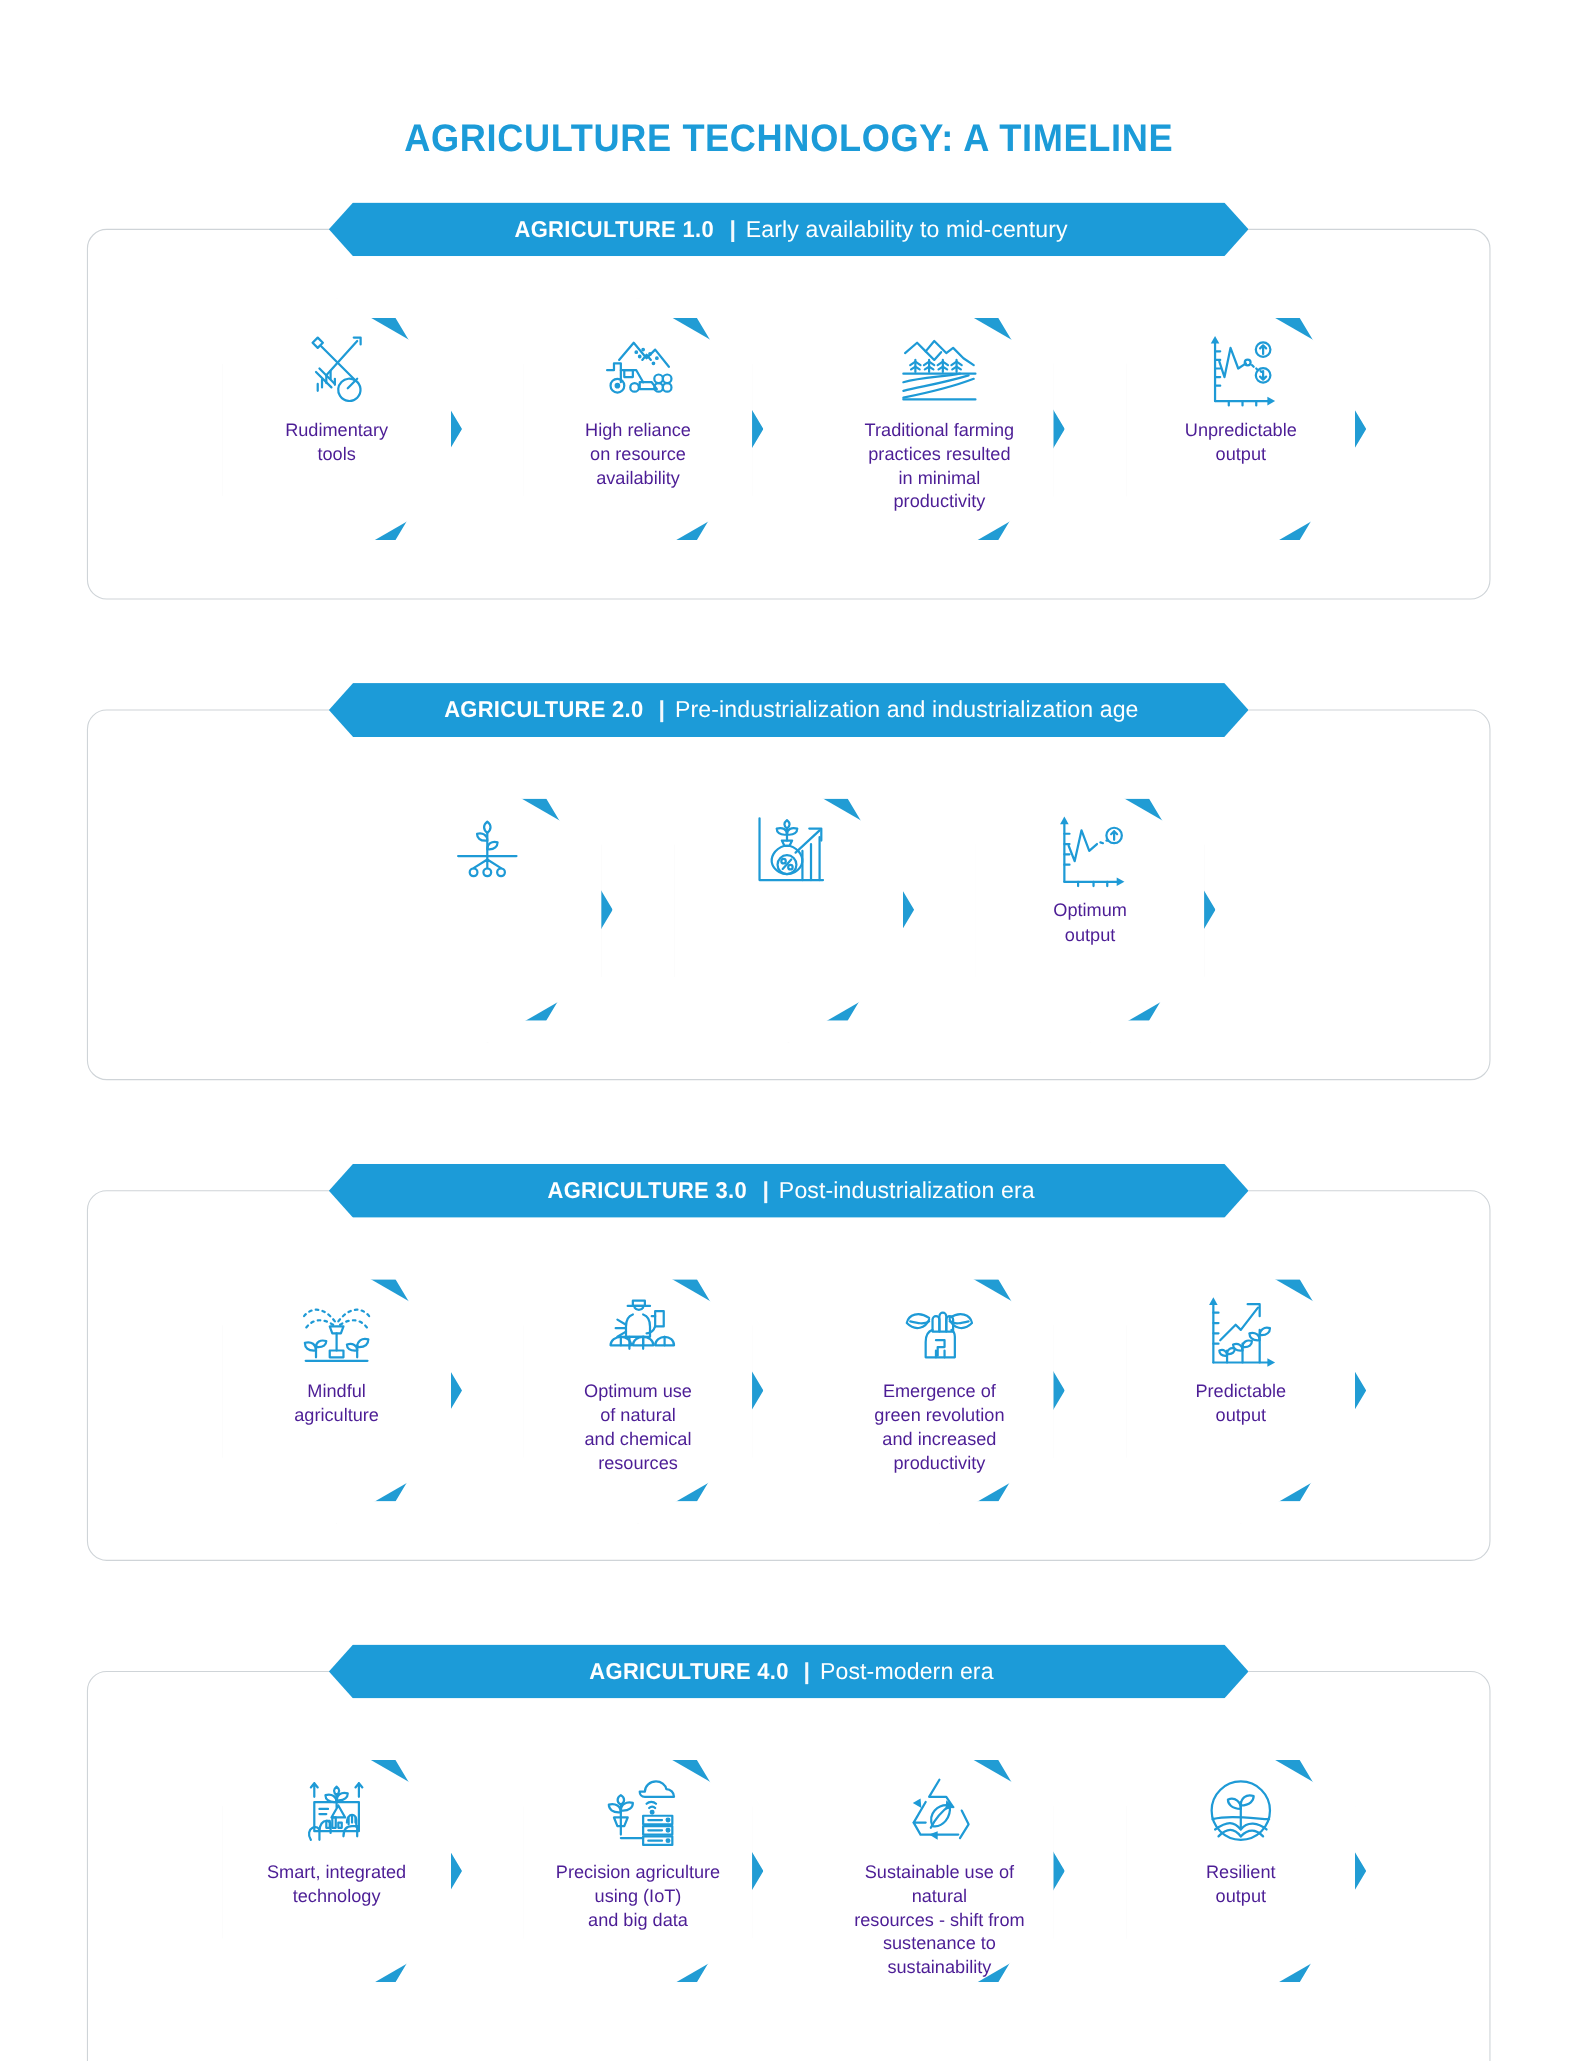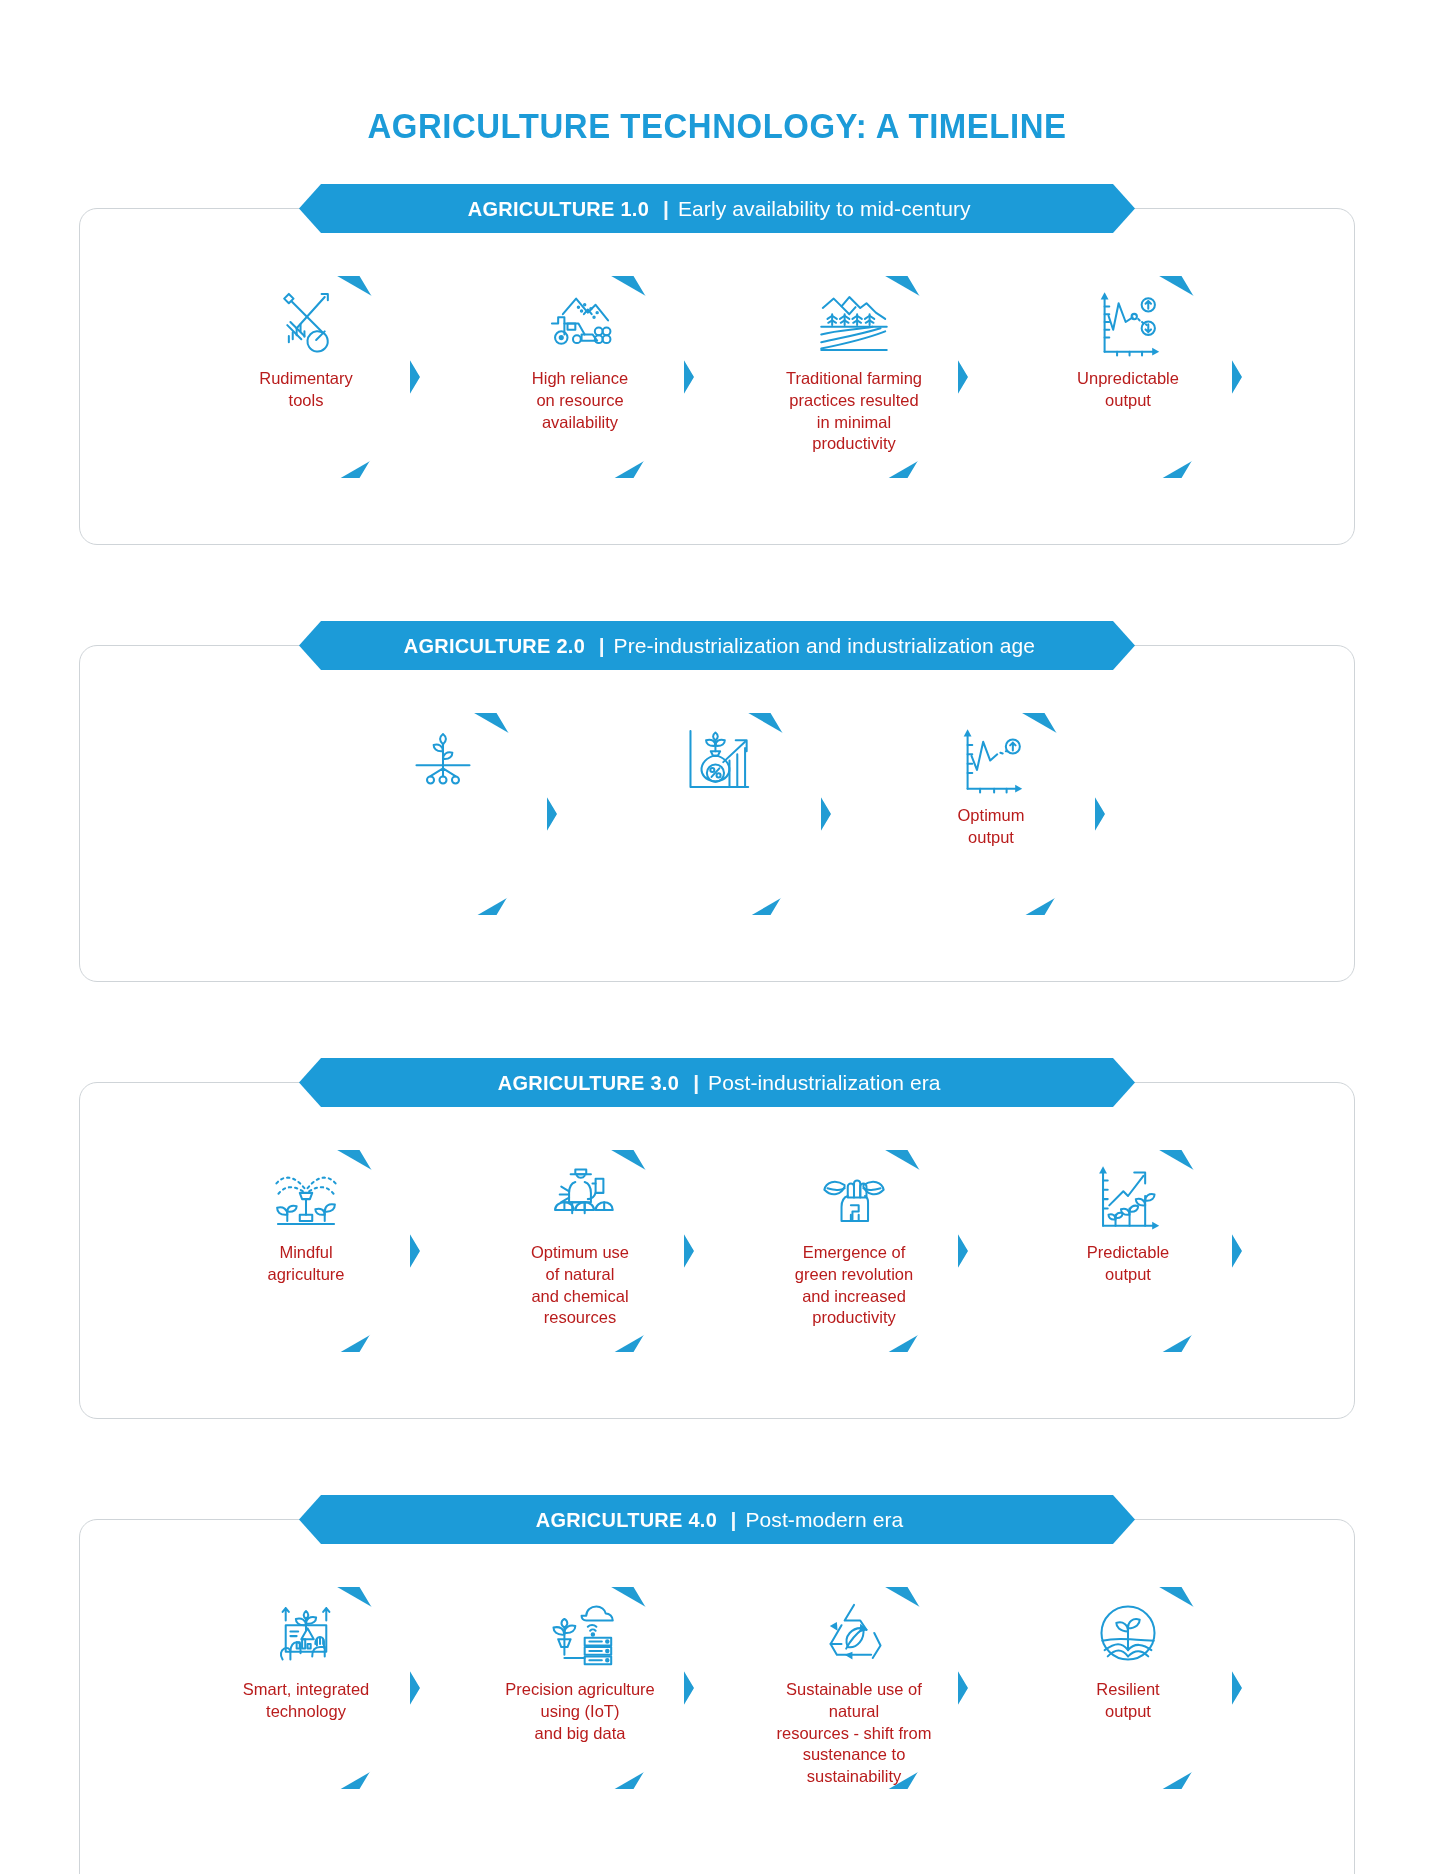--- a/index.html
+++ b/index.html
@@ -48,21 +48,21 @@
     bottom: 0;
     border: 1.6px solid #cfd4d8;
     border-radius: 18px;
     background: #ffffff;
     box-sizing: border-box;
   }
 
   .era-banner {
     position: relative;
     z-index: 4;
-    margin: 3px auto;
+    margin: 16px auto;
     width: 836px;
     height: 49px;
     background: #1C9BD8;
     clip-path: polygon(22px 0, 814px 0, 836px 50%, 814px 100%, 22px 100%, 0 50%);
     display: flex;
     align-items: center;
     justify-content: center;
     color: #ffffff;
     box-sizing: border-box;
   }
@@ -143,21 +143,21 @@
     width: 88px;
     height: 78px;
     display: block;
   }
   .hex-label {
     margin-top: 6px;
     width: 180px;
     text-align: center;
     font-size: 16.5px;
     line-height: 1.32;
-    color: #b91c1c;
+    color: #4c1d95;
   }
 
   
 </style>
 </head>
 <body>
 
 <h1 class="page-title">AGRICULTURE TECHNOLOGY: A TIMELINE</h1>
 
 <div id="eras-root">

